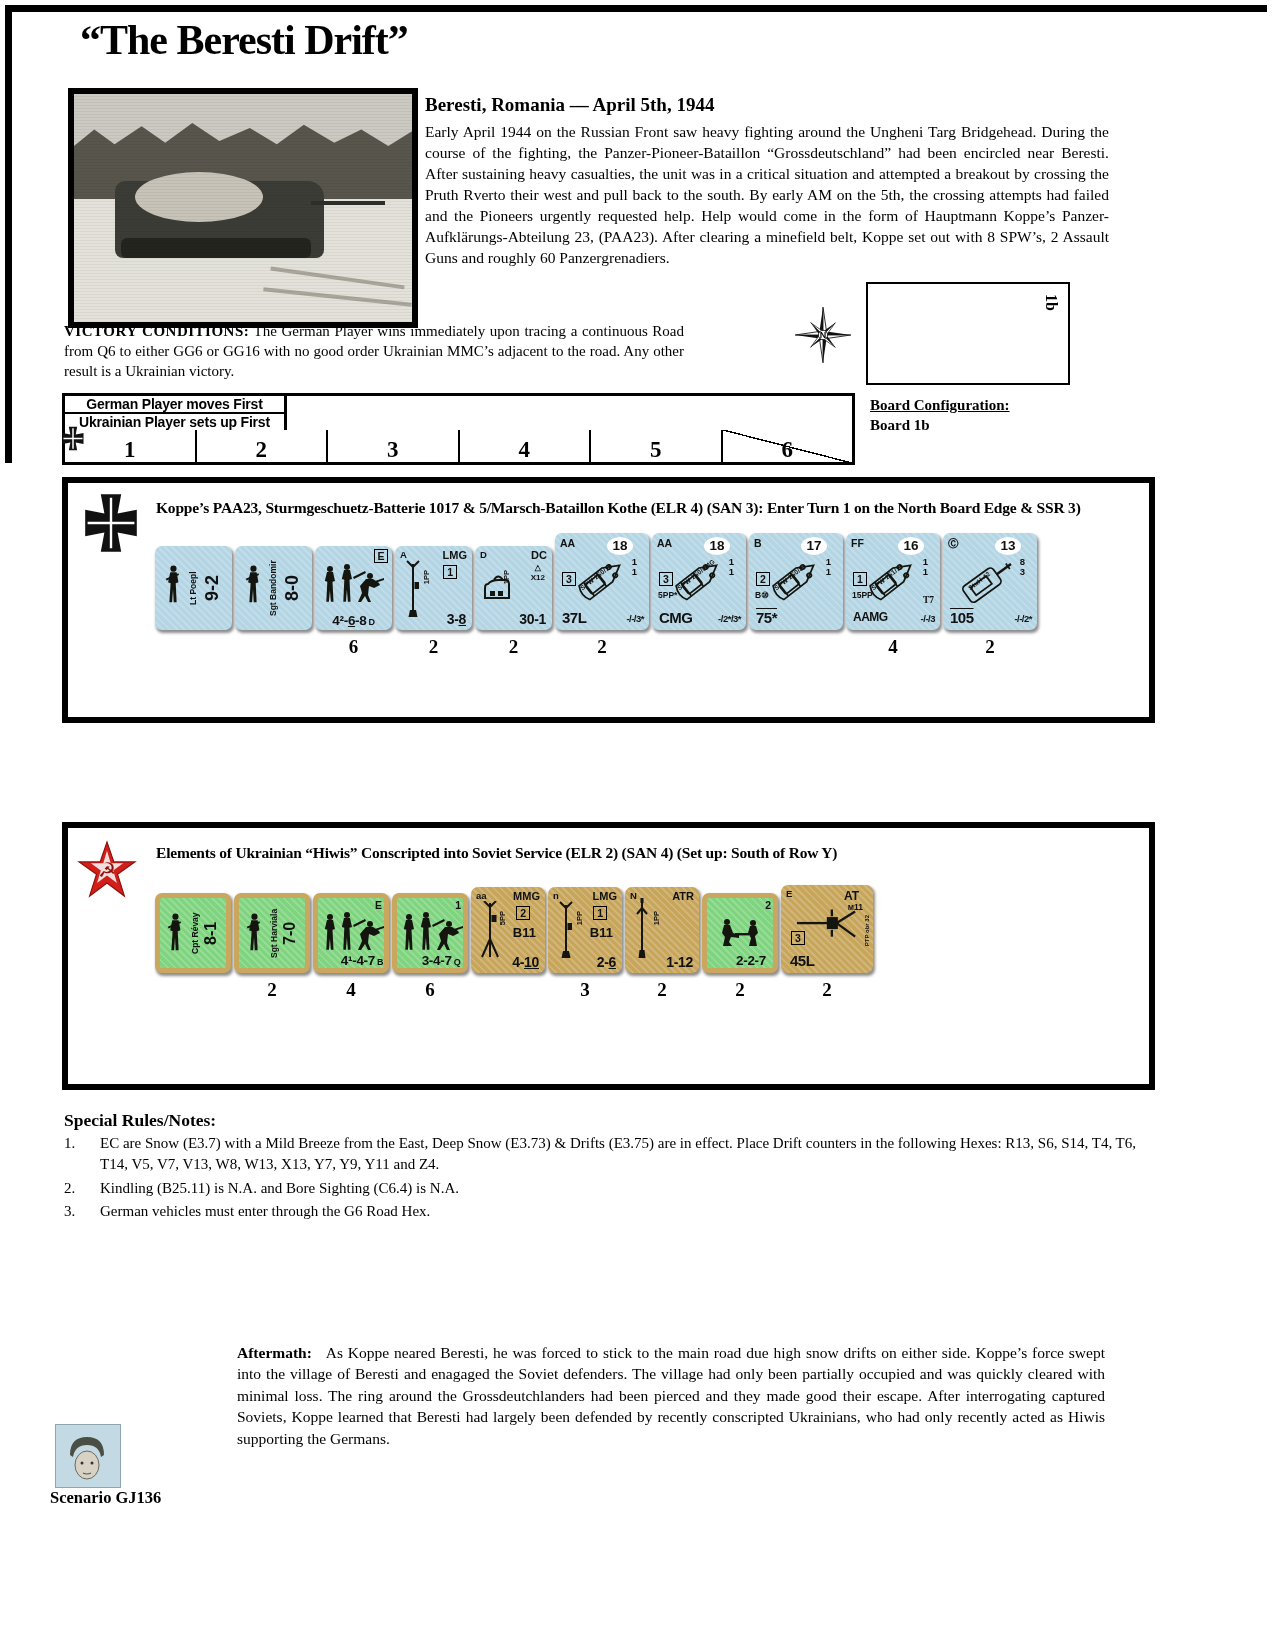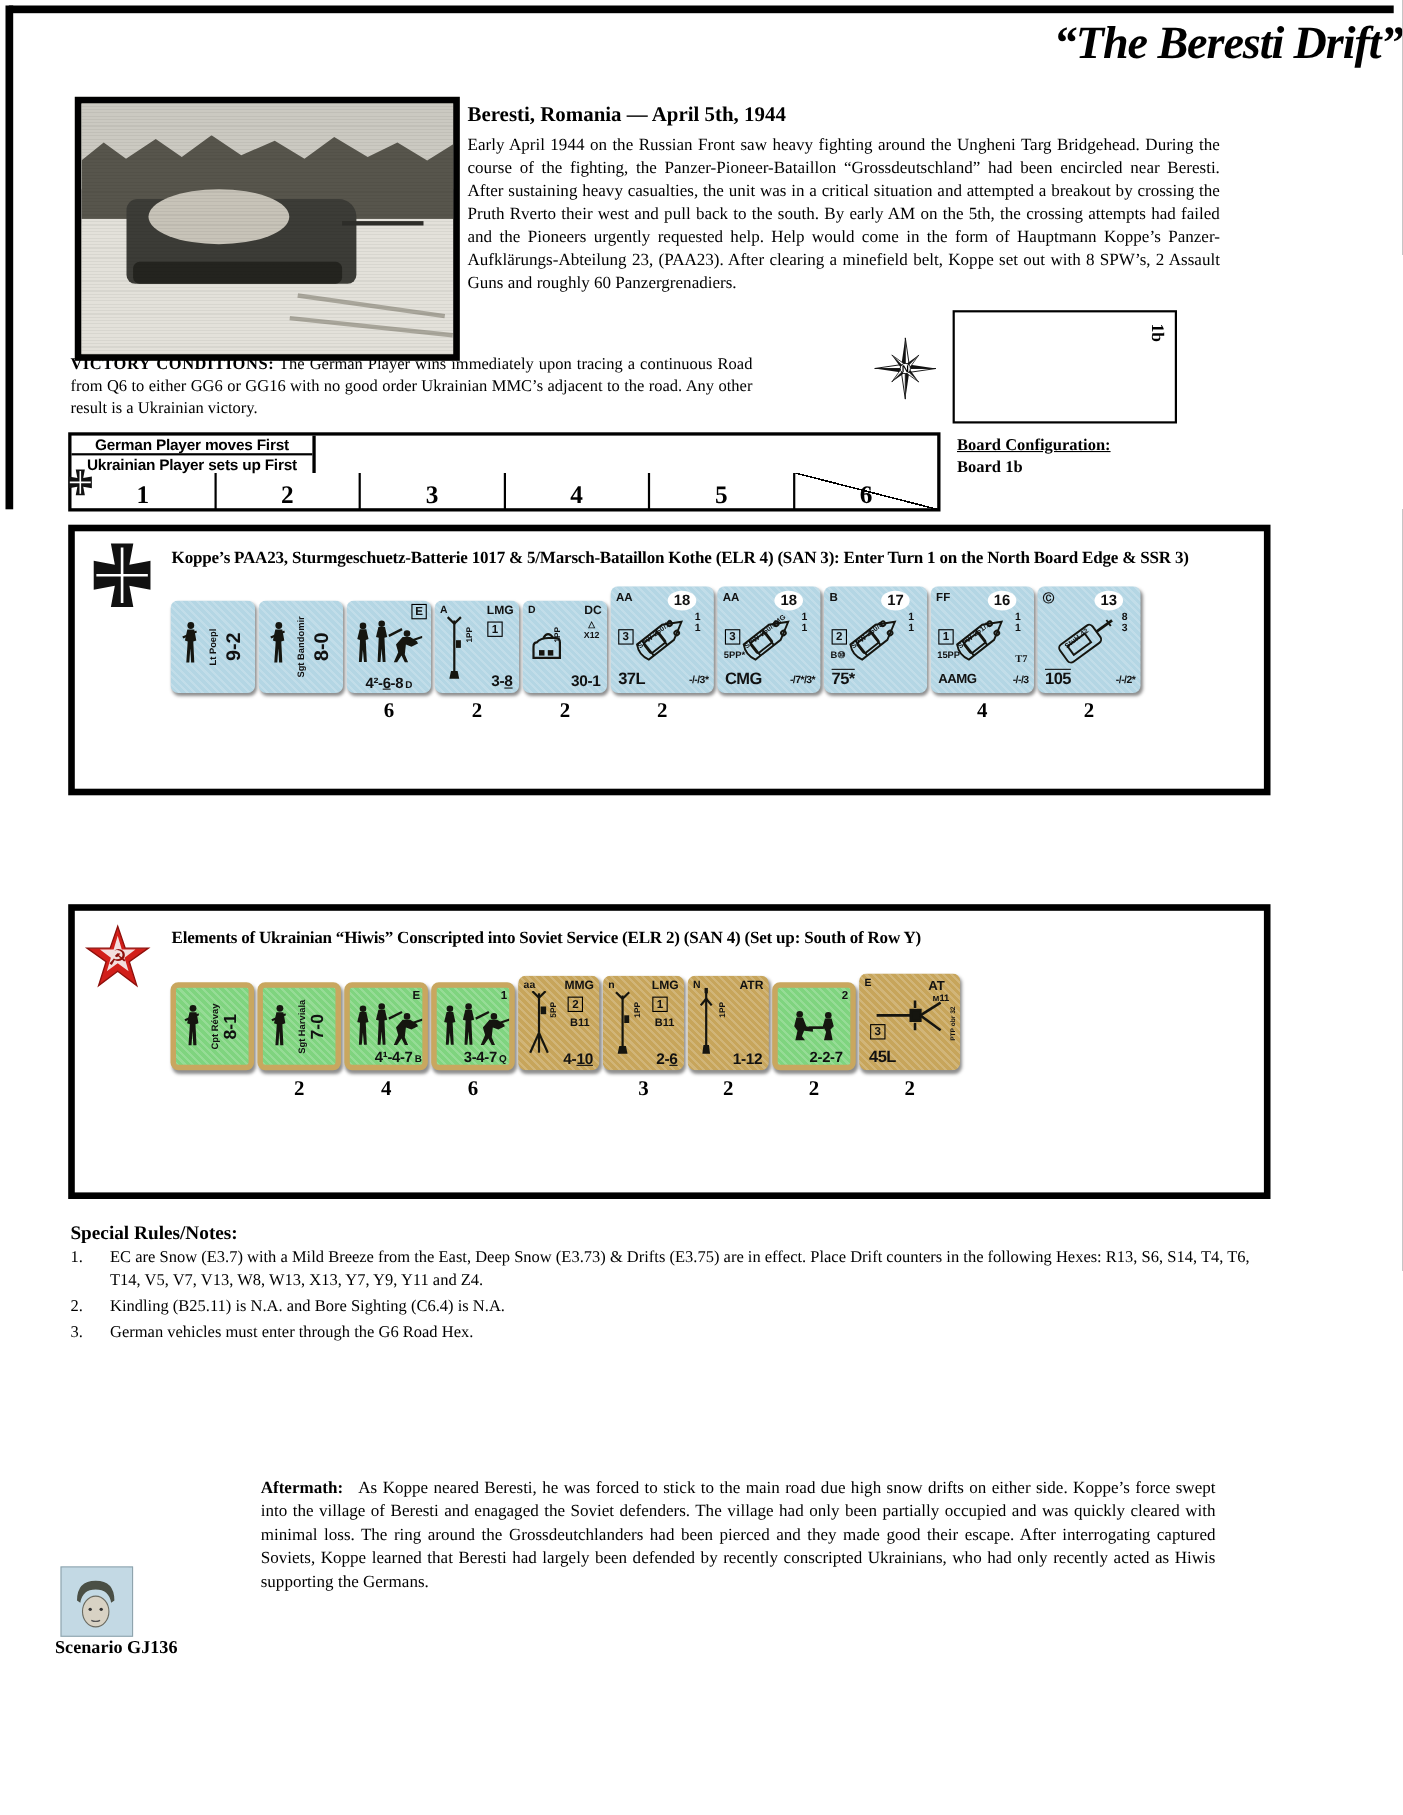--- a/index.html
+++ b/index.html
@@ -1,22 +1,22 @@
 <!DOCTYPE html>
 <html><head>
 <meta charset="utf-8">
 <style>
   html,body{margin:0;padding:0;background:#9a9a9a;}
   .page{position:relative;width:1275px;height:1650px;background:#ffffff;margin:0 auto;
         font-family:"Liberation Serif",serif;color:#000;overflow:hidden;}
   .bar-top{position:absolute;left:8px;top:5px;width:1259px;height:7px;background:#000;}
   .bar-left{position:absolute;left:5px;top:5px;width:7px;height:458px;background:#000;}
 
-  .title{position:absolute;left:0;right:0;top:16px;text-align:right;padding-left:56px;
-         font-size:42px;font-weight:700;letter-spacing:-1px;font-style:italic;}
+  .title{position:absolute;left:0;right:0;top:16px;text-align:left;padding-left:80px;
+         font-size:42px;font-weight:700;letter-spacing:-1px;}
 
   
   .photo{position:absolute;left:68px;top:88px;width:338px;height:228px;border:6px solid #000;
          background:#d2d0c8;overflow:hidden;}
   .ph-sky{position:absolute;left:0;top:0;right:0;height:34%;background:#cbc9c1;}
   .ph-trees{position:absolute;left:0;top:12%;right:0;height:36%;background:#57554c;
             clip-path:polygon(0 30%,6% 10%,12% 28%,20% 6%,27% 26%,35% 2%,43% 24%,52% 8%,60% 28%,68% 4%,77% 26%,85% 10%,93% 30%,100% 12%,100% 100%,0 100%);}
   .ph-snow{position:absolute;left:0;top:46%;right:0;bottom:0;background:#e3e1da;}
   .ph-hull{position:absolute;left:12%;top:38%;width:62%;height:34%;background:#3c3c37;border-radius:10px 16px 8px 8px;}
   .ph-tarp{position:absolute;left:18%;top:34%;width:38%;height:22%;background:#c7c3b8;border-radius:50%;}
@@ -105,21 +105,21 @@
   .green .c-corner{top:1px;right:2px;}
   .fp{position:absolute;bottom:2px;left:0;width:100%;text-align:center;font-size:13.5px;font-weight:700;letter-spacing:-.3px;white-space:nowrap;}
   .green .fp{bottom:0;padding-left:11px;}
   .fp .cls{font-size:9px;margin-left:2px;}
   .ul{text-decoration:underline;}
 
   .c-tl{position:absolute;top:3px;left:5px;font-size:9.5px;font-weight:700;}
   .c-name{position:absolute;top:3px;right:5px;font-size:11px;font-weight:700;}
   .c-pp{position:absolute;left:27px;top:24px;writing-mode:vertical-rl;transform:rotate(180deg);font-size:7.5px;font-weight:700;}
   .c-box{position:absolute;right:15px;top:19px;border:1.4px solid #000;font-size:10.5px;font-weight:700;padding:0 3px;line-height:12px;}
-  .c-brk{position:absolute;right:9px;top:38px;font-size:10px;font-weight:700;}
+  .c-brk{position:absolute;right:9px;top:38px;font-size:13px;font-weight:700;}
   .c-extra{position:absolute;right:7px;top:17px;font-size:8px;font-weight:700;text-align:center;line-height:9.5px;}
   .c-val{position:absolute;bottom:3px;right:6px;font-size:14px;font-weight:700;letter-spacing:-.3px;}
 
   .c-mp{position:absolute;top:4px;right:16px;width:26px;height:18px;background:#fff;border-radius:50%;
         text-align:center;font-size:13.5px;font-weight:700;line-height:18px;}
   .c-nums{position:absolute;top:24px;right:12px;font-size:9.5px;font-weight:700;line-height:10px;text-align:center;}
   .vblue .c-tl{font-size:10.5px;top:4px;}
   .c-model{position:absolute;left:26px;top:52px;font-size:6.5px;font-weight:700;transform:rotate(-38deg);
            transform-origin:left center;white-space:nowrap;letter-spacing:.2px;}
   .vblue .c-box{left:7px;top:39px;right:auto;}
@@ -369,21 +369,21 @@
                 <path d="M14 7 v18 M30 7 v18"></path>
                 <rect x="13" y="10" width="18" height="12" rx="2"></rect>
                 <circle cx="44" cy="10.5" r="2.2"></circle>
                 <circle cx="44" cy="21.5" r="2.2"></circle>
               </g>
             </svg>
             <span class="c-model">SPW 250/sMG</span>
             <span class="c-box">3</span>
             <span class="c-pp2">5PP*</span>
             <span class="c-main">CMG</span>
-            <span class="c-rof">-/7*/3*</span>
+            <span class="c-rof">-/2*/3*</span>
           </div>
           <div class="count"></div>
         </div>
         <div class="slot">
           <div class="counter vblue">
             <span class="c-tl">B</span>
             <span class="c-mp">17</span>
             <span class="c-nums">1<br>1</span>
             <svg class="i-halftrack" viewBox="0 0 62 32">
               <g stroke="#15150f" stroke-width="1.8" fill="none">

